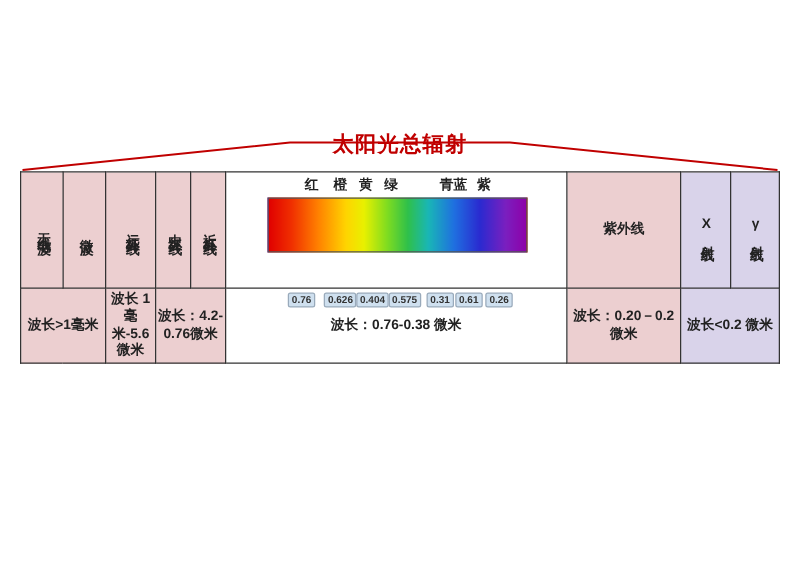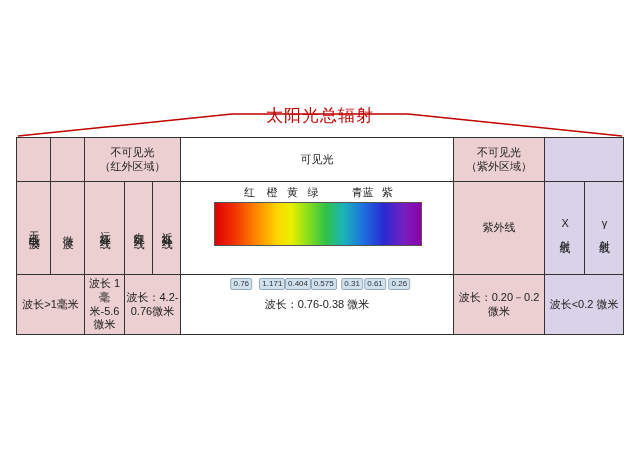--- a/index.html
+++ b/index.html
@@ -10,20 +10,21 @@
     width: 640px;
     height: 460px;
     background: #ffffff;
     font-family: "Liberation Sans", sans-serif;
     overflow: hidden;
   }
   #stage {
     position: relative;
     width: 516px;
     height: 460px;
+    font-weight: bold;
   }
 
   
   #title {
     position: absolute;
     left: 0;
     top: 104px;
     width: 640px;
     text-align: center;
     font-size: 17px;
@@ -154,33 +155,20 @@
       <col style="width:6.6%">
       <col style="width:4.6%">
       <col style="width:4.6%">
       <col style="width:45.0%">
       <col style="width:15.0%">
       <col style="width:6.5%">
       <col style="width:6.5%">
     </colgroup>
 
     <tbody>
-        <tr class="rowh">
-      <td class="pink"></td>
-      <td class="pink"></td>
-      <td class="pink hdr" colspan="3">
-        <div title="不可见光
-（红外区域）">不可见光<br>（红外区域）</div>
-      </td>
-      <td class="white big">可见光</td>
-      <td class="pink hdr">
-        不可见光<br>（紫外区域）
-      </td>
-      <td class="violet" colspan="2"></td>
-    </tr>
 
     <tr class="rowm">
       <td class="pink">
         <span class="vtext">无线电波</span>
       </td>
       <td class="pink">
         <span class="vtext">微波</span>
       </td>
       <td class="pink">
         <span class="vtext">远红外线</span>
@@ -200,21 +188,21 @@
             <span style="left:41.0%">黄</span>
             <span style="left:48.5%">绿</span>
             <span style="left:67.0%">青蓝</span>
             <span style="left:76.0%">紫</span>
           </div>
 
           <div class="spec-bar"></div>
 
           <div class="spec-ticks">
             <span style="left:22.0%">0.76</span>
-            <span style="left:33.5%">1.171</span>
+            <span style="left:33.5%">0.626</span>
             <span style="left:43.0%">0.404</span>
             <span style="left:52.5%">0.575</span>
             <span style="left:63.0%">0.31</span>
             <span style="left:71.5%">0.61</span>
             <span style="left:80.5%">0.26</span>
           </div>
         </div>
       </td>
 
       <td class="pink big">

